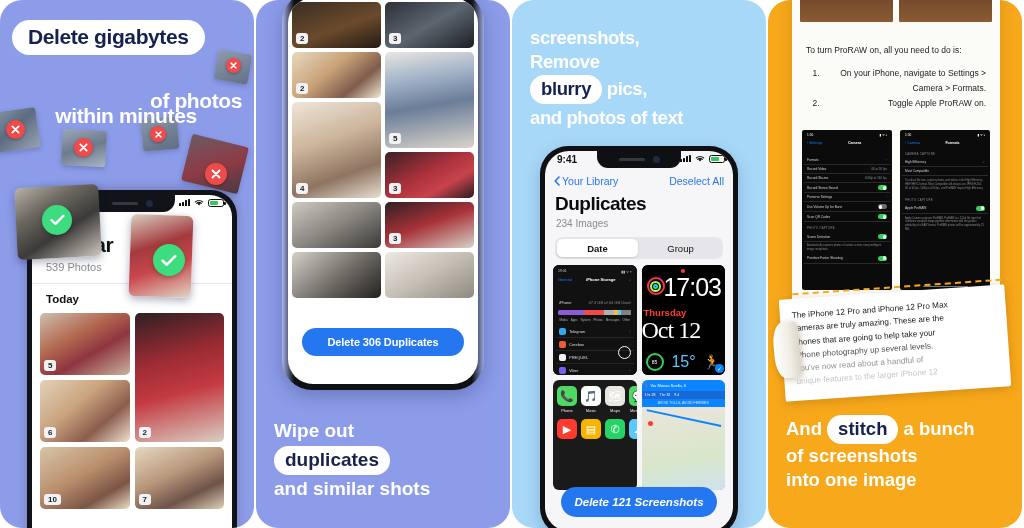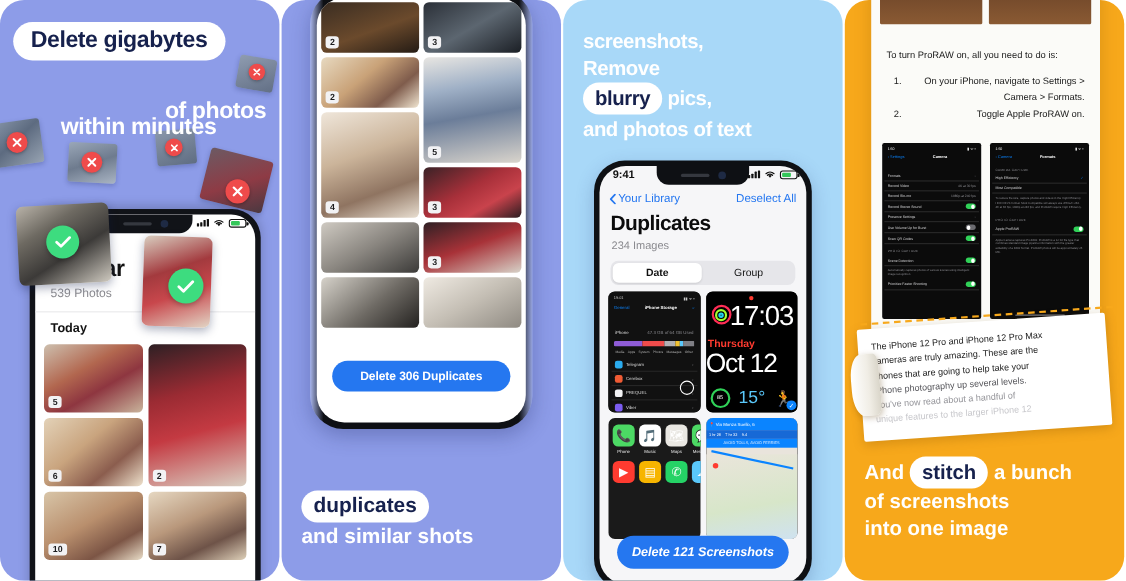--- a/index.html
+++ b/index.html
@@ -207,21 +207,21 @@
   .ss-nav{display:flex;justify-content:space-between;align-items:center;padding:2px 2px 3px 2px;font-size:4px;}
 
   
   .watch { background:#000; width:100%; height:100%; position:relative; padding:4px 15px; color:#fff; }
   .w-dot{position:absolute;top:4px;left:50%;transform:translateX(-50%);width:4px;height:4px;border-radius:50%;background:#ff3b30;}
   .w-time{position:absolute;top:10px;right:4px;font-size:25px;font-weight:300;letter-spacing:-1px;line-height:1;}
   .w-rings{position:absolute;top:12px;left:5px;width:18px;height:18px;border-radius:50%;border:2.5px solid #ff2d55;display:flex;align-items:center;justify-content:center;}
   .w-rings i{width:11px;height:11px;border-radius:50%;border:2.5px solid #a3ff2e;display:flex;align-items:center;justify-content:center;}
   .w-rings i b{width:5px;height:5px;border-radius:50%;border:2px solid #22d3ee;display:block;}
   .w-day{position:absolute;top:42px;left:2px;font-size:9.5px;font-weight:700;color:#ff3b30;}
-  .w-date{position:absolute;top:52px;left:0px;font-size:24px;font-weight:400;letter-spacing:-1px;}
+  .w-date{position:absolute;top:52px;left:0px;font-size:24px;font-weight:400;letter-spacing:-1px;font-family:Liberation Serif, serif;}
   .w-bot{position:absolute;bottom:4px;left:4px;right:4px;display:flex;align-items:center;justify-content:space-between;}
   .w-ring2{width:18px;height:18px;border-radius:50%;border:2px solid #30d158;display:flex;align-items:center;justify-content:center;font-size:5px;}
   .w-temp{font-size:16px;color:#5ac8fa;font-weight:400;}
   .w-run{position:relative;font-size:14px;color:#a3ff2e;}
   .w-run .tick{position:absolute;right:-3px;bottom:-3px;width:9px;height:9px;border-radius:50%;background:#0a84ff;color:#fff;font-size:6px;display:flex;align-items:center;justify-content:center;}
 
   
   .dock{background:#1a1a1a;width:100%;height:100%;padding:6px 4px;display:grid;grid-template-columns:repeat(4,1fr);gap:6px 4px;align-content:start;}
   .app{display:flex;flex-direction:column;align-items:center;gap:2px;}
   .app .ic{width:20px;height:20px;border-radius:5px;display:flex;align-items:center;justify-content:center;font-size:11px;color:#fff;}
@@ -430,20 +430,21 @@
             <span class="cnum">3</span>
           </div>
           <div class="cell" style="background:linear-gradient(140deg,#d6d2ca,#6e6a64 55%,#23211f)"></div>
           <div class="cell" style="background:linear-gradient(150deg,#efeae2,#c4beb4 50%,#8f8a82)"></div>
         </div>
         <button class="p2-cta">Delete 306 Duplicates</button>
       </div>
     </div>
 
     <div class="p2-head">
+      <span class="line">Wipe out</span>
       <span class="line" style="margin:2px 0;"><span class="pill">duplicates</span></span>
       <span class="line">and similar shots</span>
     </div>
   </div>
 
   <div class="panel p3">
     <div class="headline p3-head">
       <span style="display:block">screenshots,</span>
       <span style="display:block">Remove</span>
       <span style="display:block; margin:2px 0;"><span class="pill">blurry</span><span> pics,</span></span>

